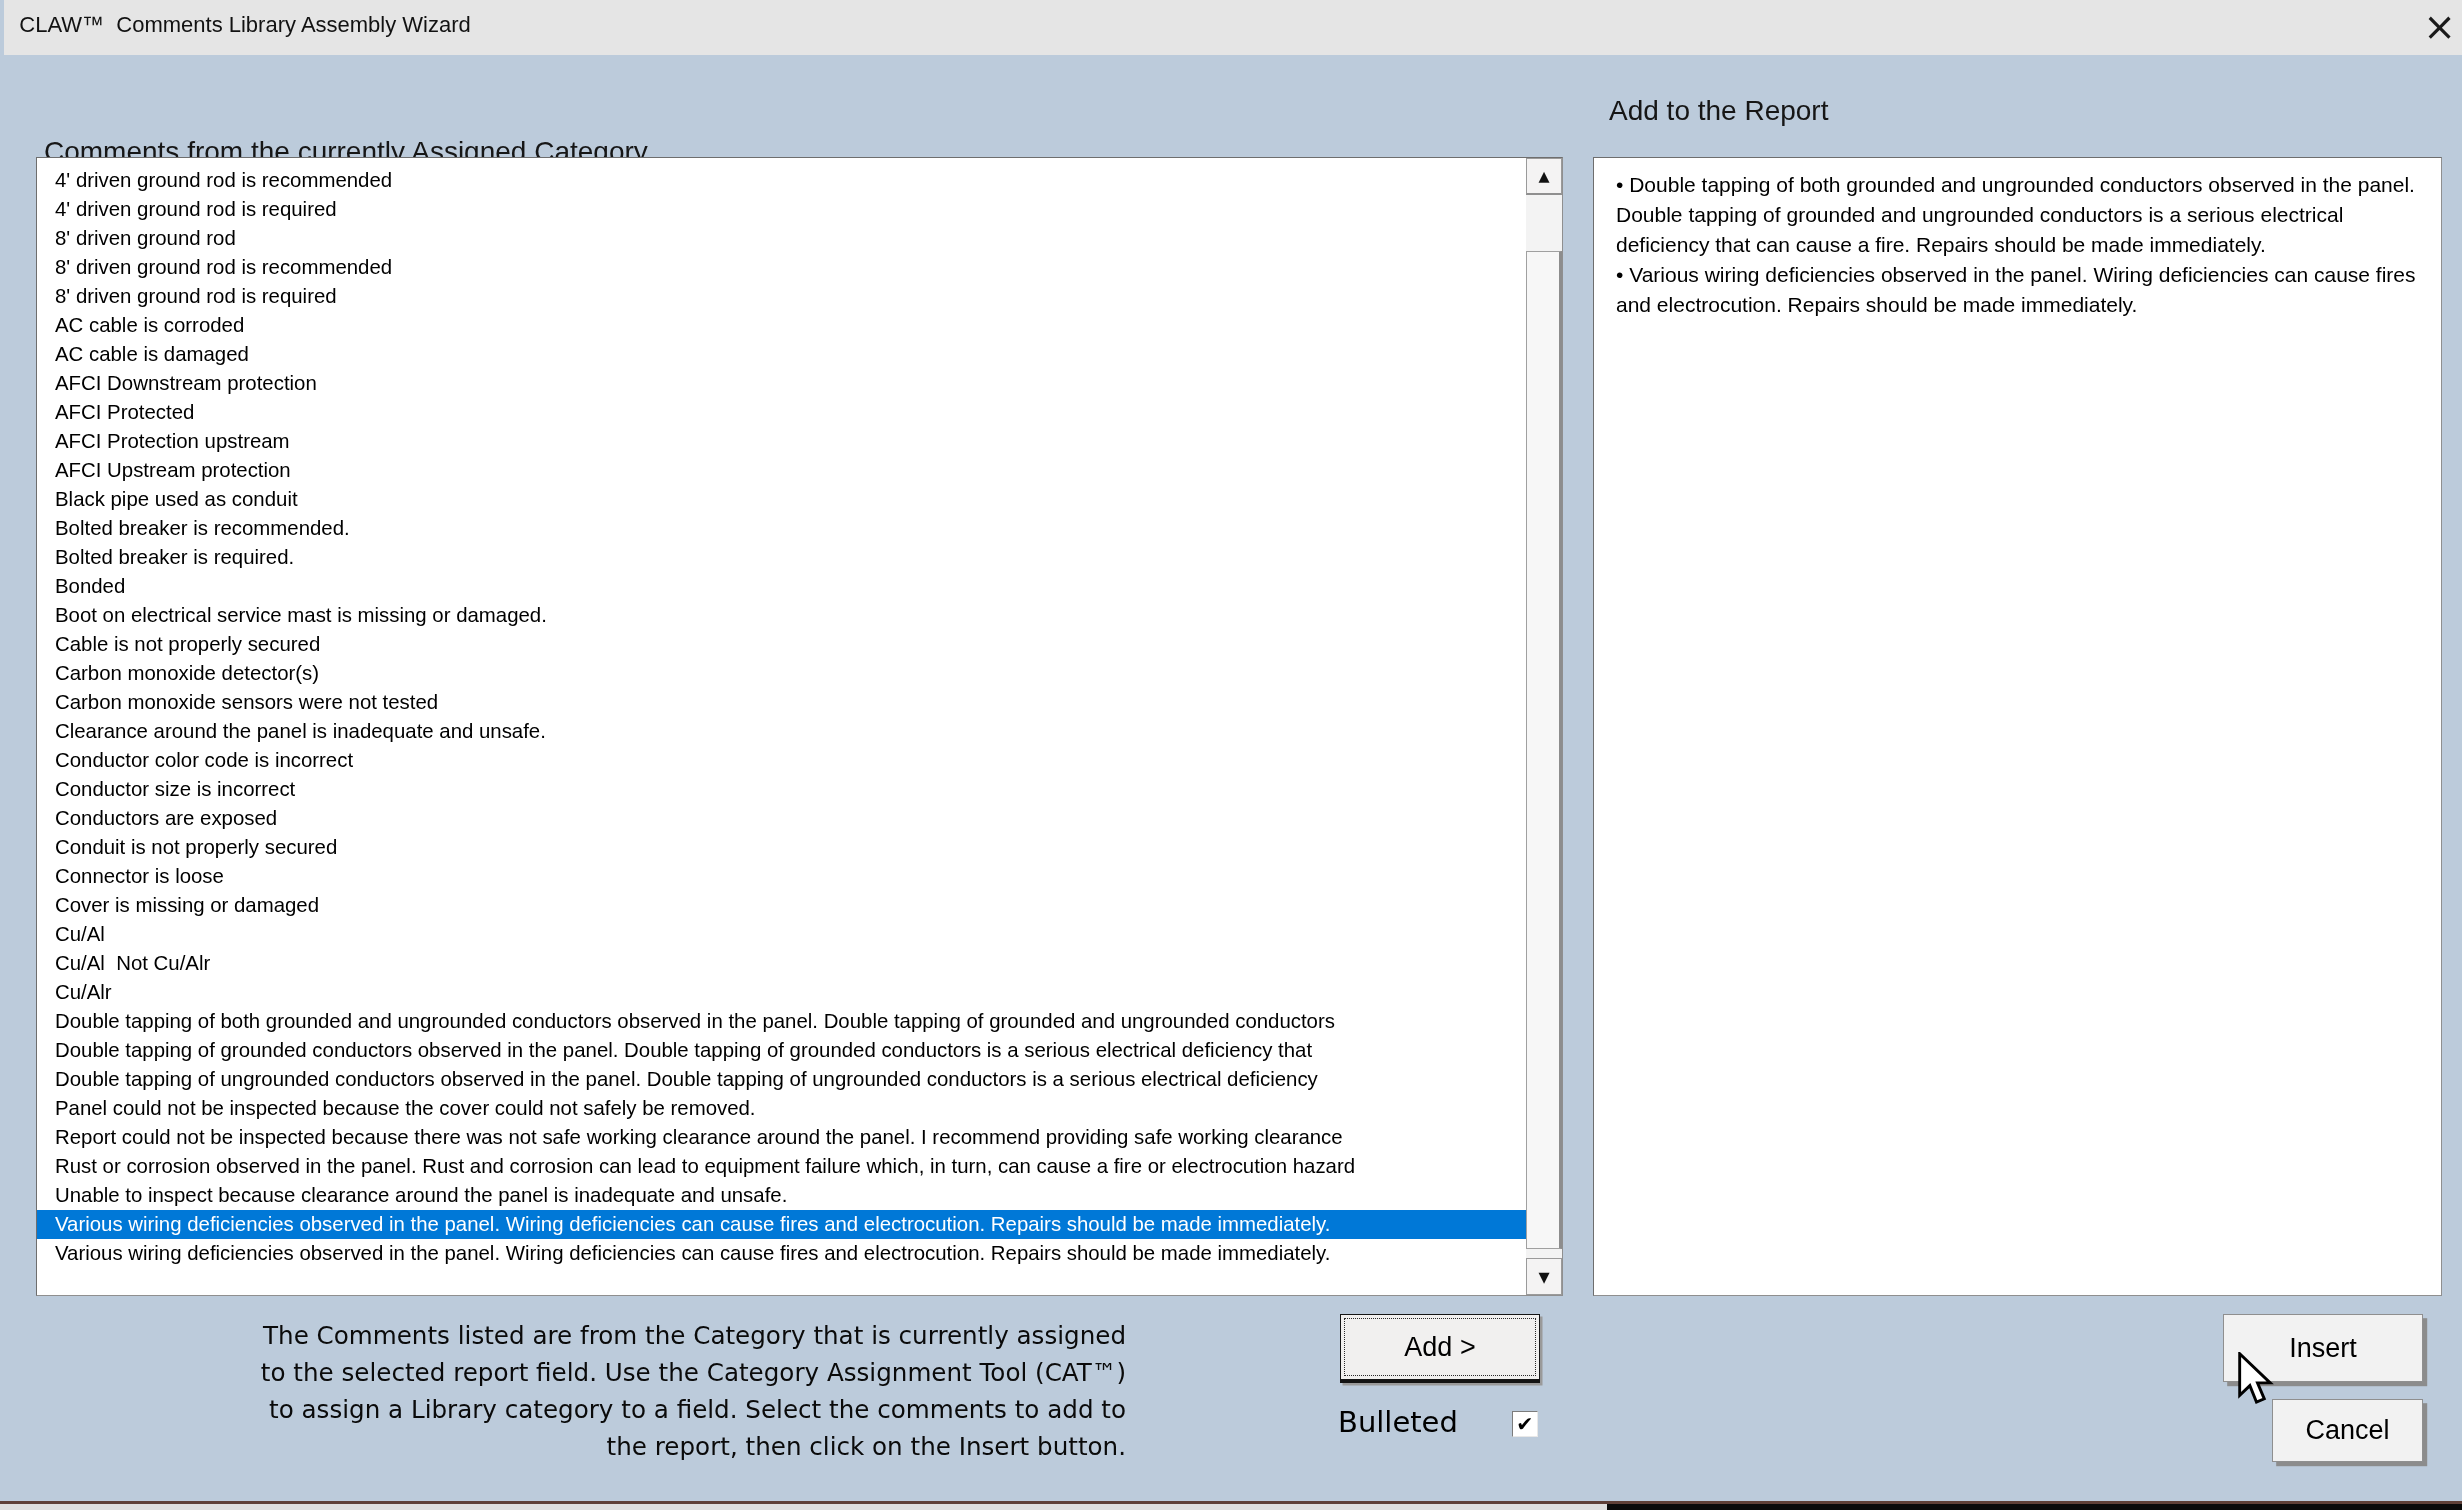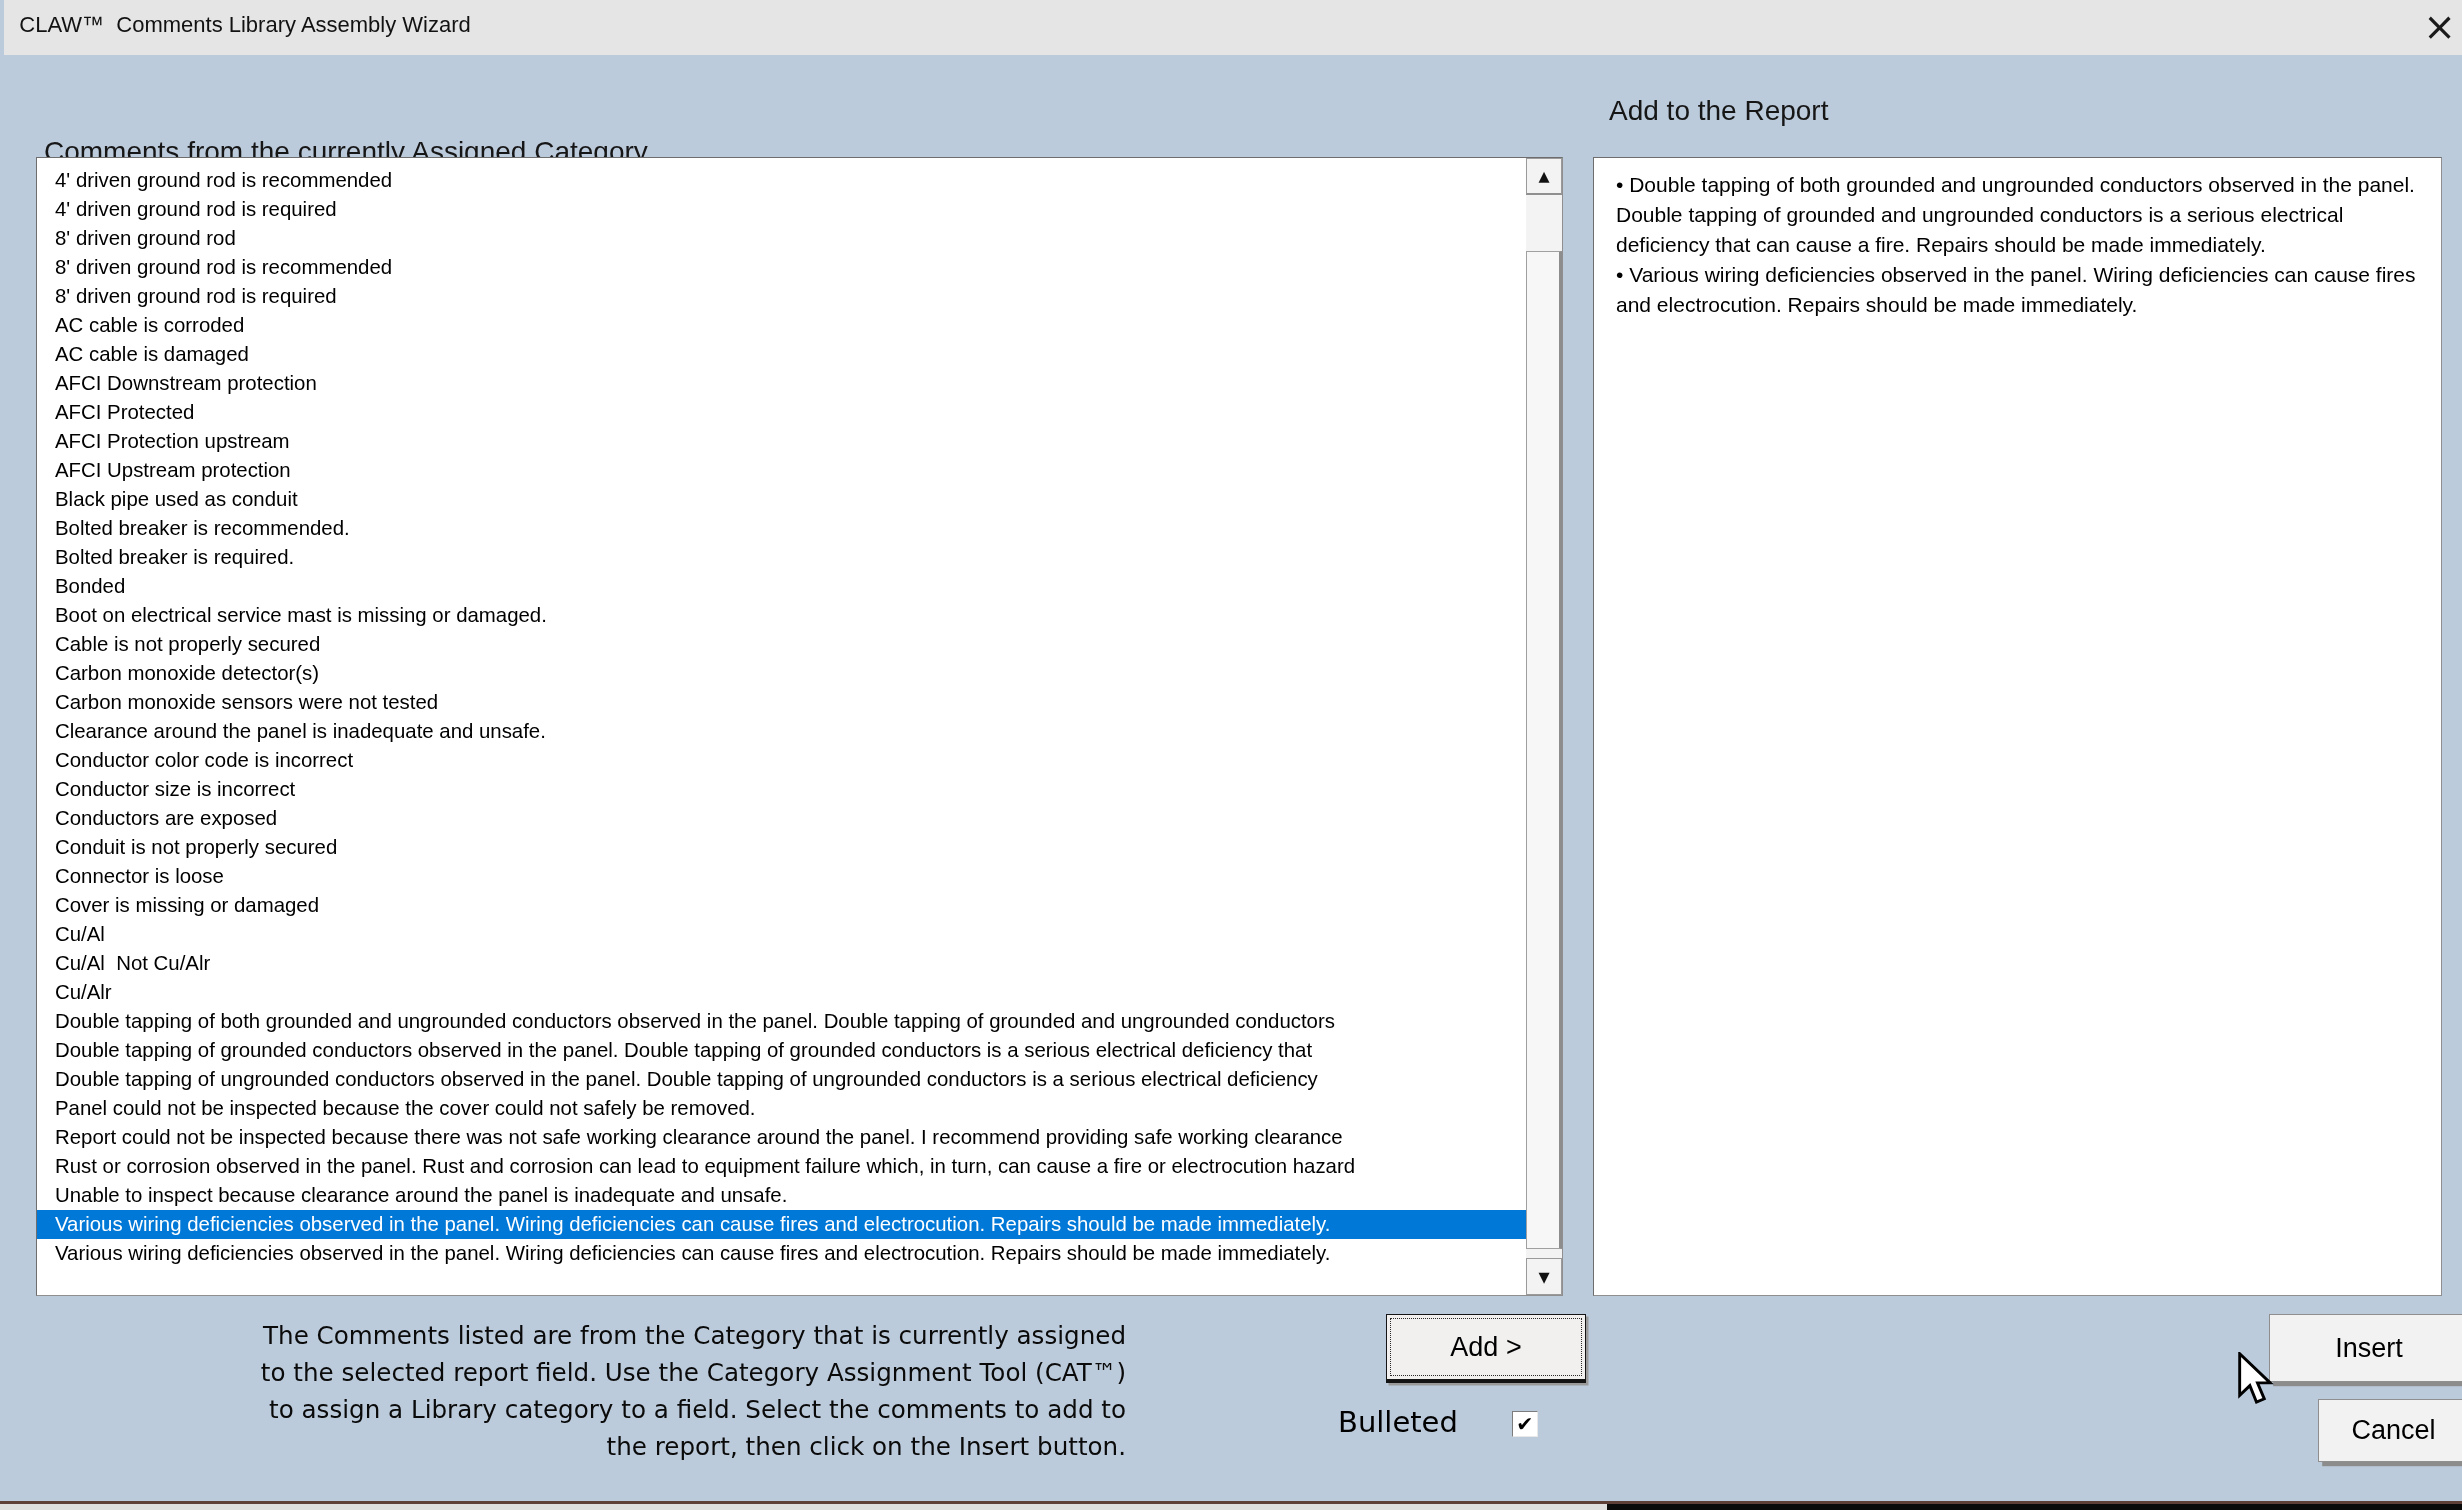--- a/index.html
+++ b/index.html
@@ -37,21 +37,21 @@
   #reportbox{left:1593px;top:157px;width:849px;height:1139px;}
   #report-text{position:absolute;left:0;top:0;right:0;bottom:0;overflow:hidden;
                padding:12px 20.4px 0 22px;}
   .entry{font-size:21px;line-height:30px;color:#000;}
   
   #instructions{position:absolute;left:31px;top:1317px;width:1095px;
                 font-family:"DejaVu Sans",sans-serif;font-size:24.6px;line-height:37px;color:#0a0a0a;}
   #instructions span{display:block;text-align:right;}
   .pushbtn{position:absolute;background:#f2f2f2;border:0.8px solid #8f8f8f;box-sizing:border-box;
            display:flex;align-items:center;justify-content:center;font-size:27px;color:#000;
-           box-shadow:4.2px 4.2px 0 #8c8c8c;cursor:default;margin-left:46px;}
+           box-shadow:4.2px 4.2px 0 #8c8c8c;cursor:default;}
   #btn-add{left:1340px;top:1314px;width:200px;height:69px;background:#f1f0ef;
            border:1.7px solid #141414;border-bottom-width:4.2px;box-shadow:2.5px 2.5px 0 #9a9a9a;}
   #btn-add .focusring{position:absolute;left:3.4px;top:3.4px;right:3.4px;bottom:3.4px;
                       border:1.7px dotted #2a2a2a;}
   #btn-insert{left:2223px;top:1314px;width:200px;height:68px;}
   #btn-cancel{left:2272px;top:1399px;width:151px;height:63px;}
   #bulleted-label{position:absolute;left:1338px;top:1405px;font-family:"DejaVu Sans",sans-serif;
                   font-size:29px;color:#000;}
   #bulleted-box{position:absolute;left:1512px;top:1411px;width:25.5px;height:25.5px;background:#fff;
                 border:1.7px solid;border-color:#7c7c7c #e8e8e8 #e8e8e8 #7c7c7c;box-sizing:border-box;

